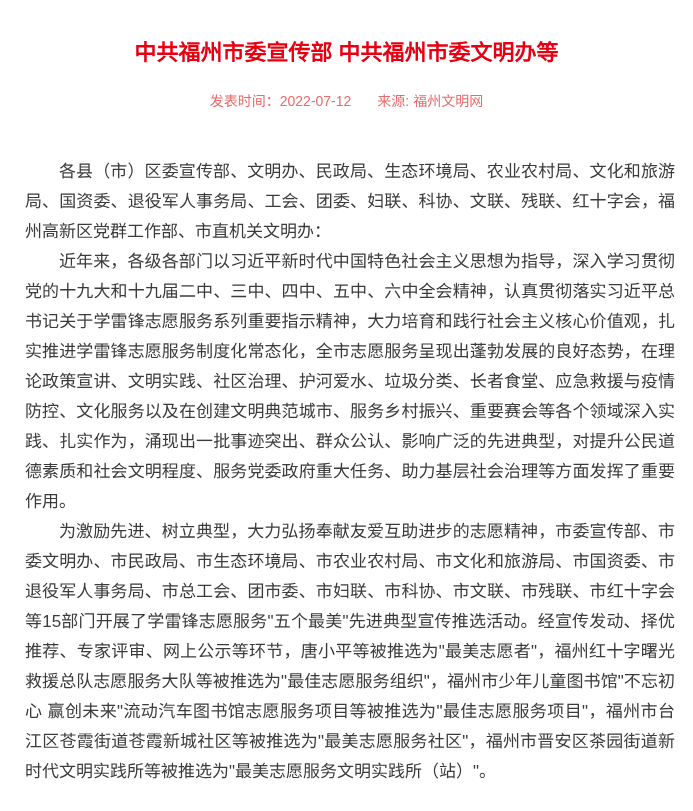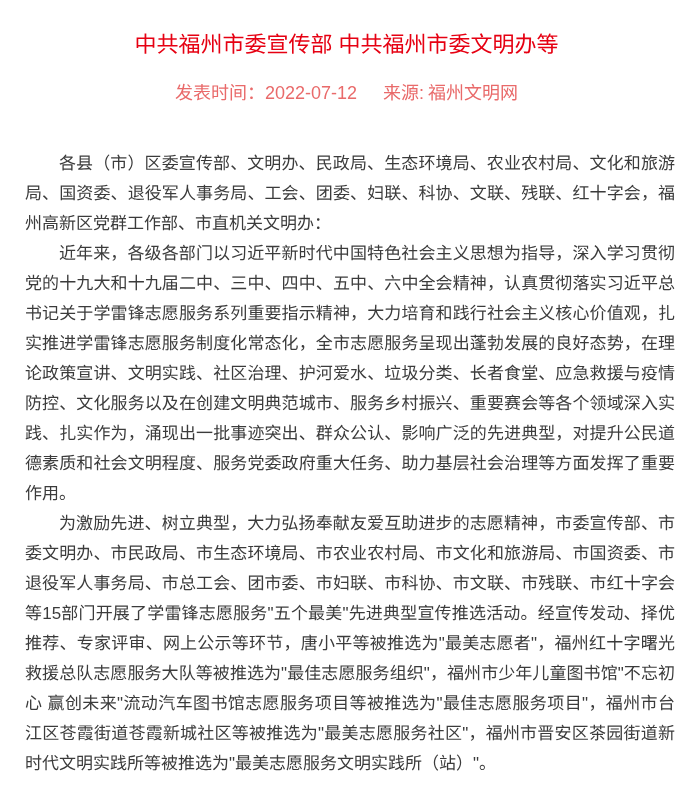--- a/index.html
+++ b/index.html
@@ -10,35 +10,35 @@
     font-family: "Liberation Sans", "DejaVu Sans", sans-serif;
   }
   .page {
     width: 693px;
     min-height: 811px;
     margin: 0 auto;
     background: #ffffff;
     overflow: hidden;
   }
   .article-title {
-    margin-top: 28px;
+    margin-top: 36px;
     text-align: center;
     color: #e60012;
-    font-weight: normal;
+    font-weight: bold;
     font-size: 22px;
     line-height: 33px;
   }
   .article-title .title-line {
     display: block;
   }
   .article-meta {
     margin-top: 22px;
     text-align: center;
     color: #e96a6a;
-    font-size: 18px;
+    font-size: 14px;
     line-height: 20px;
   }
   .article-meta .meta-source-label {
     margin-left: 26px;
   }
   .article-meta .meta-source-value {
     margin-left: 4px;
   }
   .article-content {
     margin-top: 46px;

